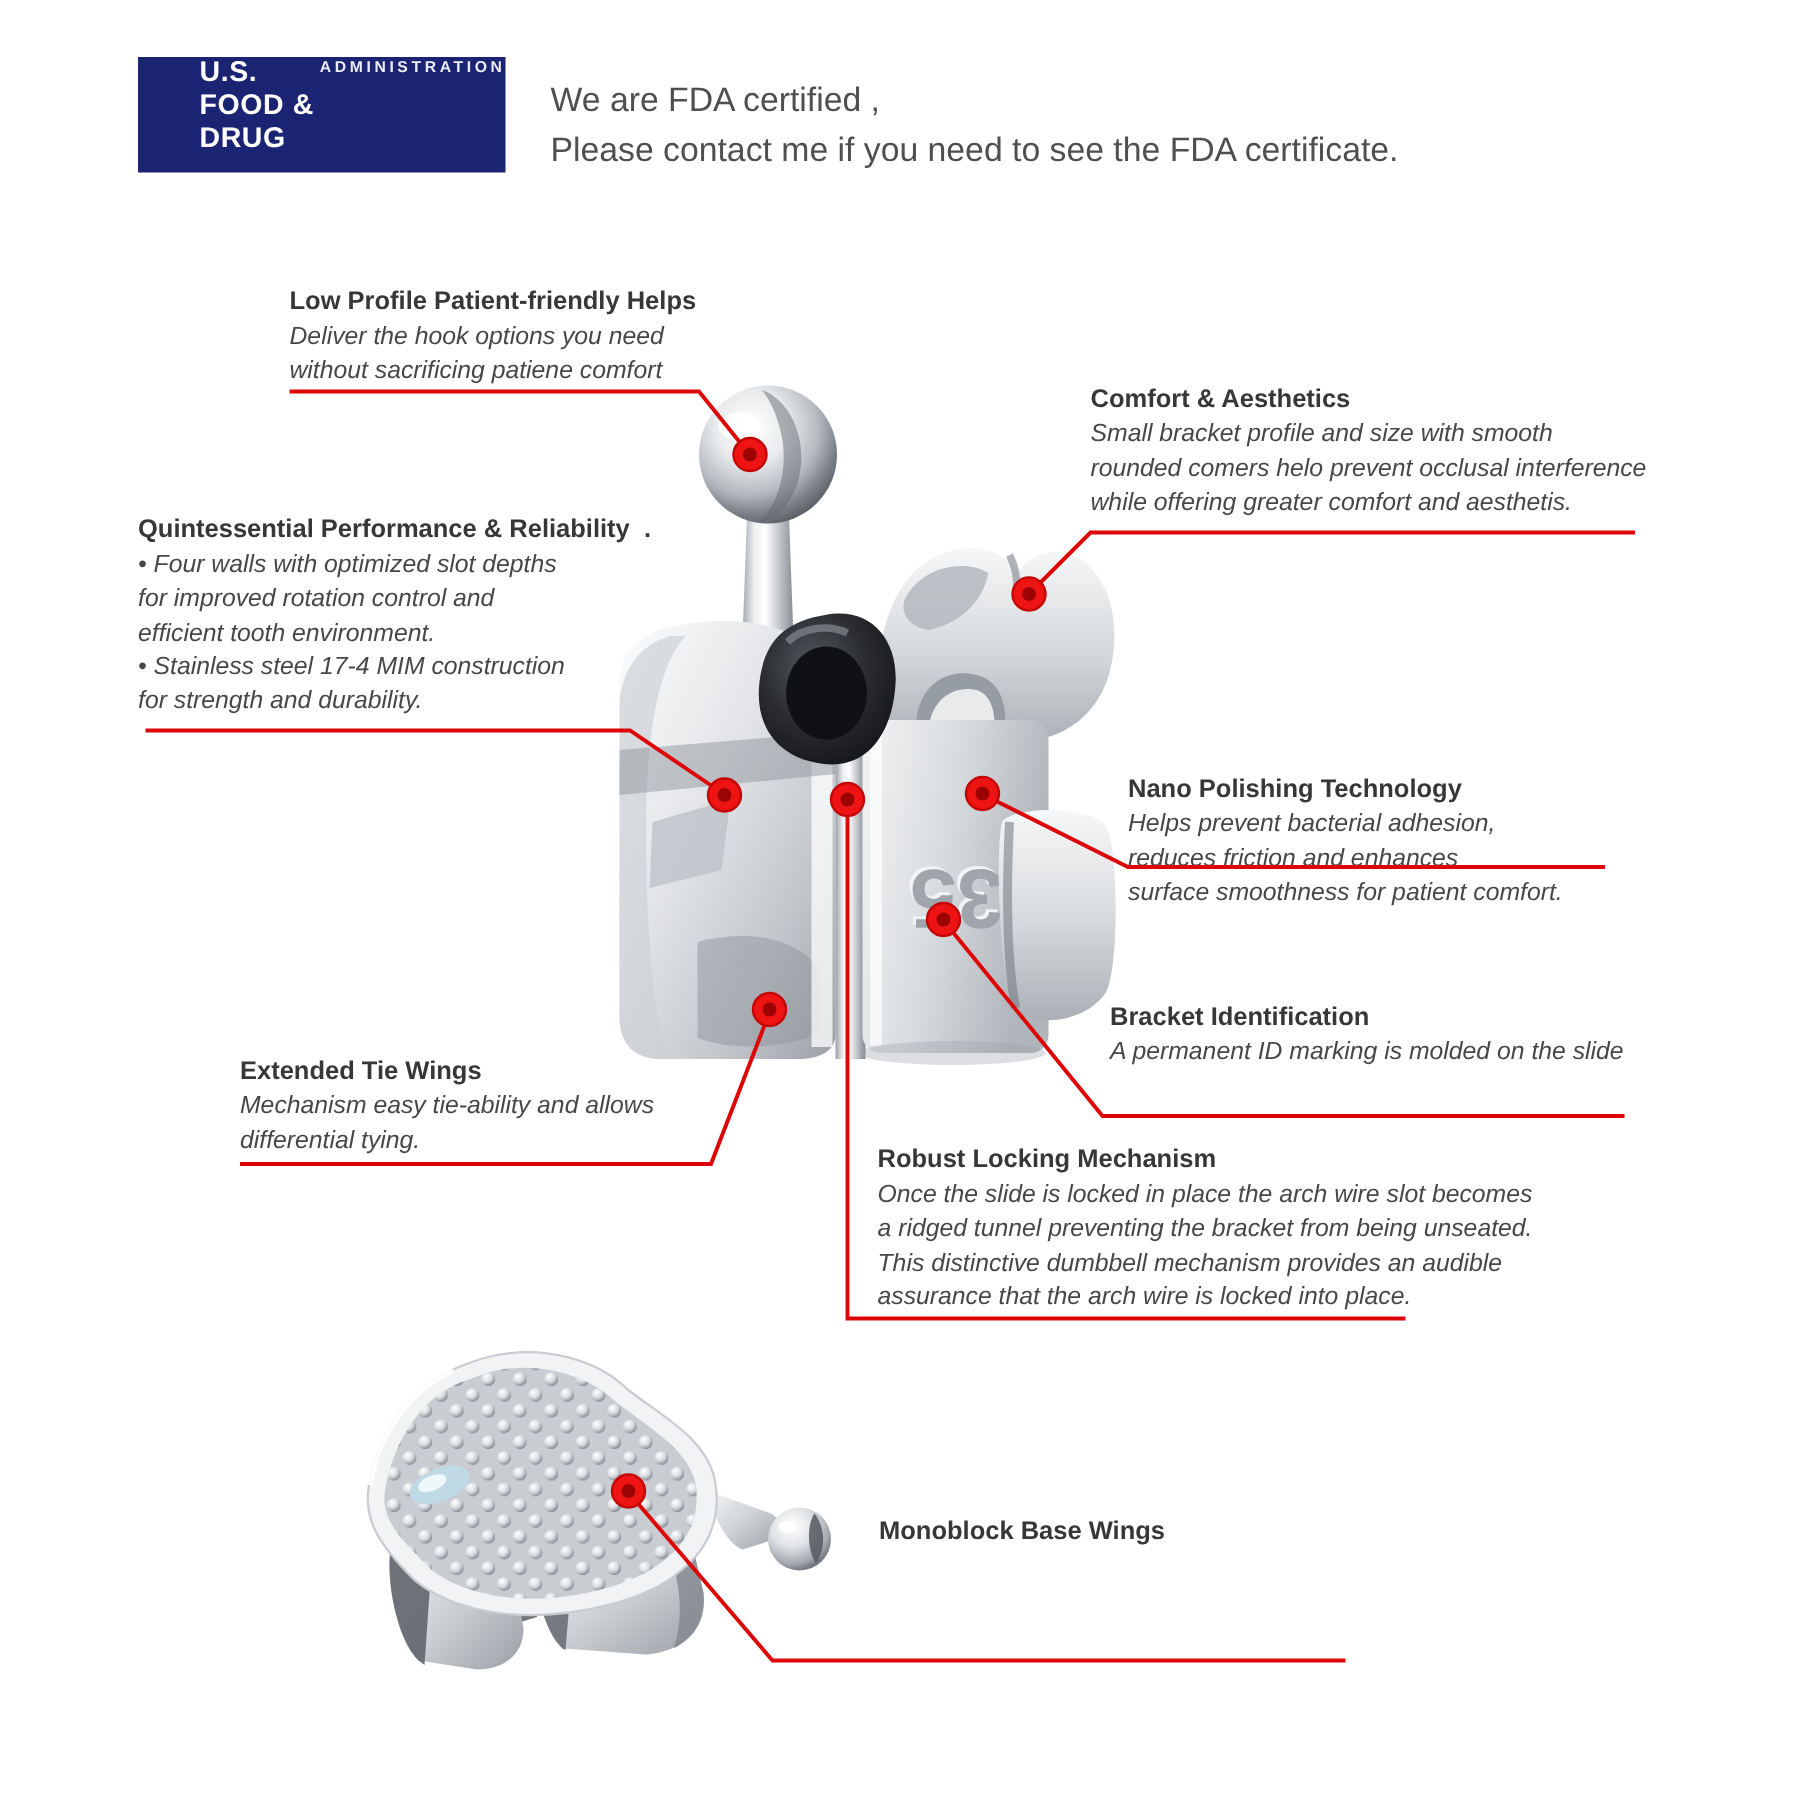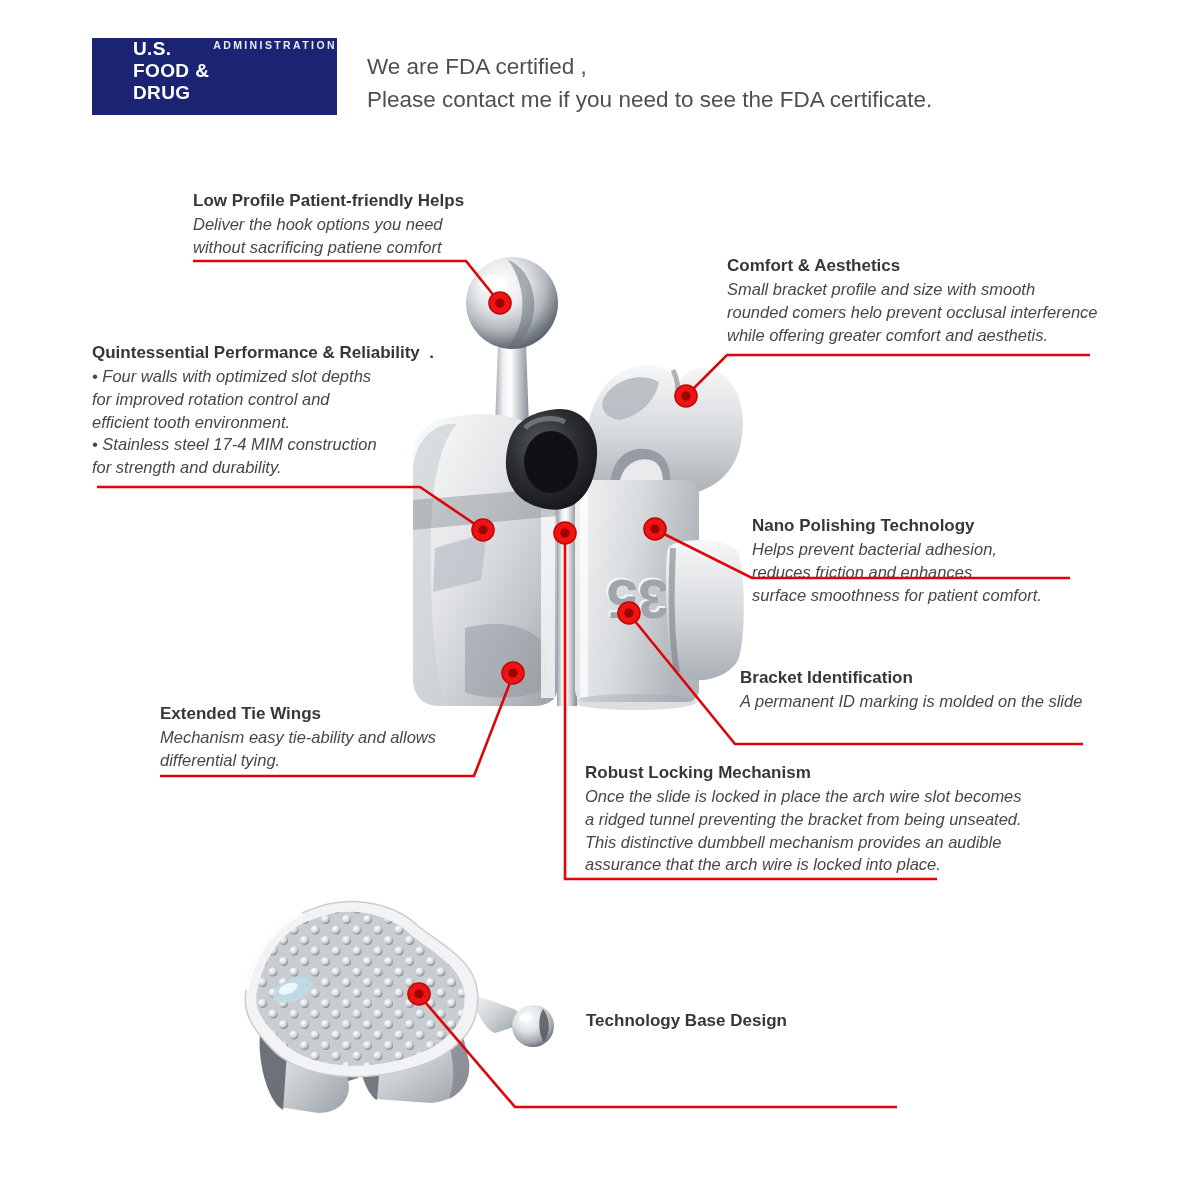--- a/index.html
+++ b/index.html
@@ -219,21 +219,21 @@
 
 <div class="abs callout" style="left:585px;top:761px;width:500px;">
   <div class="c-title">Robust Locking Mechanism</div>
   <div class="c-body">Once the slide is locked in place the arch wire slot becomes
 a ridged tunnel preventing the bracket from being unseated.
 This distinctive dumbbell mechanism provides an audible
 assurance that the arch wire is locked into place.</div>
 </div>
 
 <div class="abs callout" style="left:586px;top:1009px;width:440px;">
-  <div class="c-title">Technology Base Design</div>
+  <div class="c-title">Monoblock Base Wings</div>
 </div>
 
 <svg class="abs overlay" width="1200" height="1200" viewBox="0 0 1200 1200">
   <g fill="none" stroke="#dd0505" stroke-width="2.6">
     <path d="M193,261 L466,261 L499,302"></path>
     <path d="M1090,355 L727,355 L687,395"></path>
     <path d="M97,487 L420,487 L482,529"></path>
     <path d="M1070,578 L752,578 L656,530"></path>
     <path d="M160,776 L474,776 L513,675"></path>
     <path d="M630,615 L735,744 L1083,744"></path>

